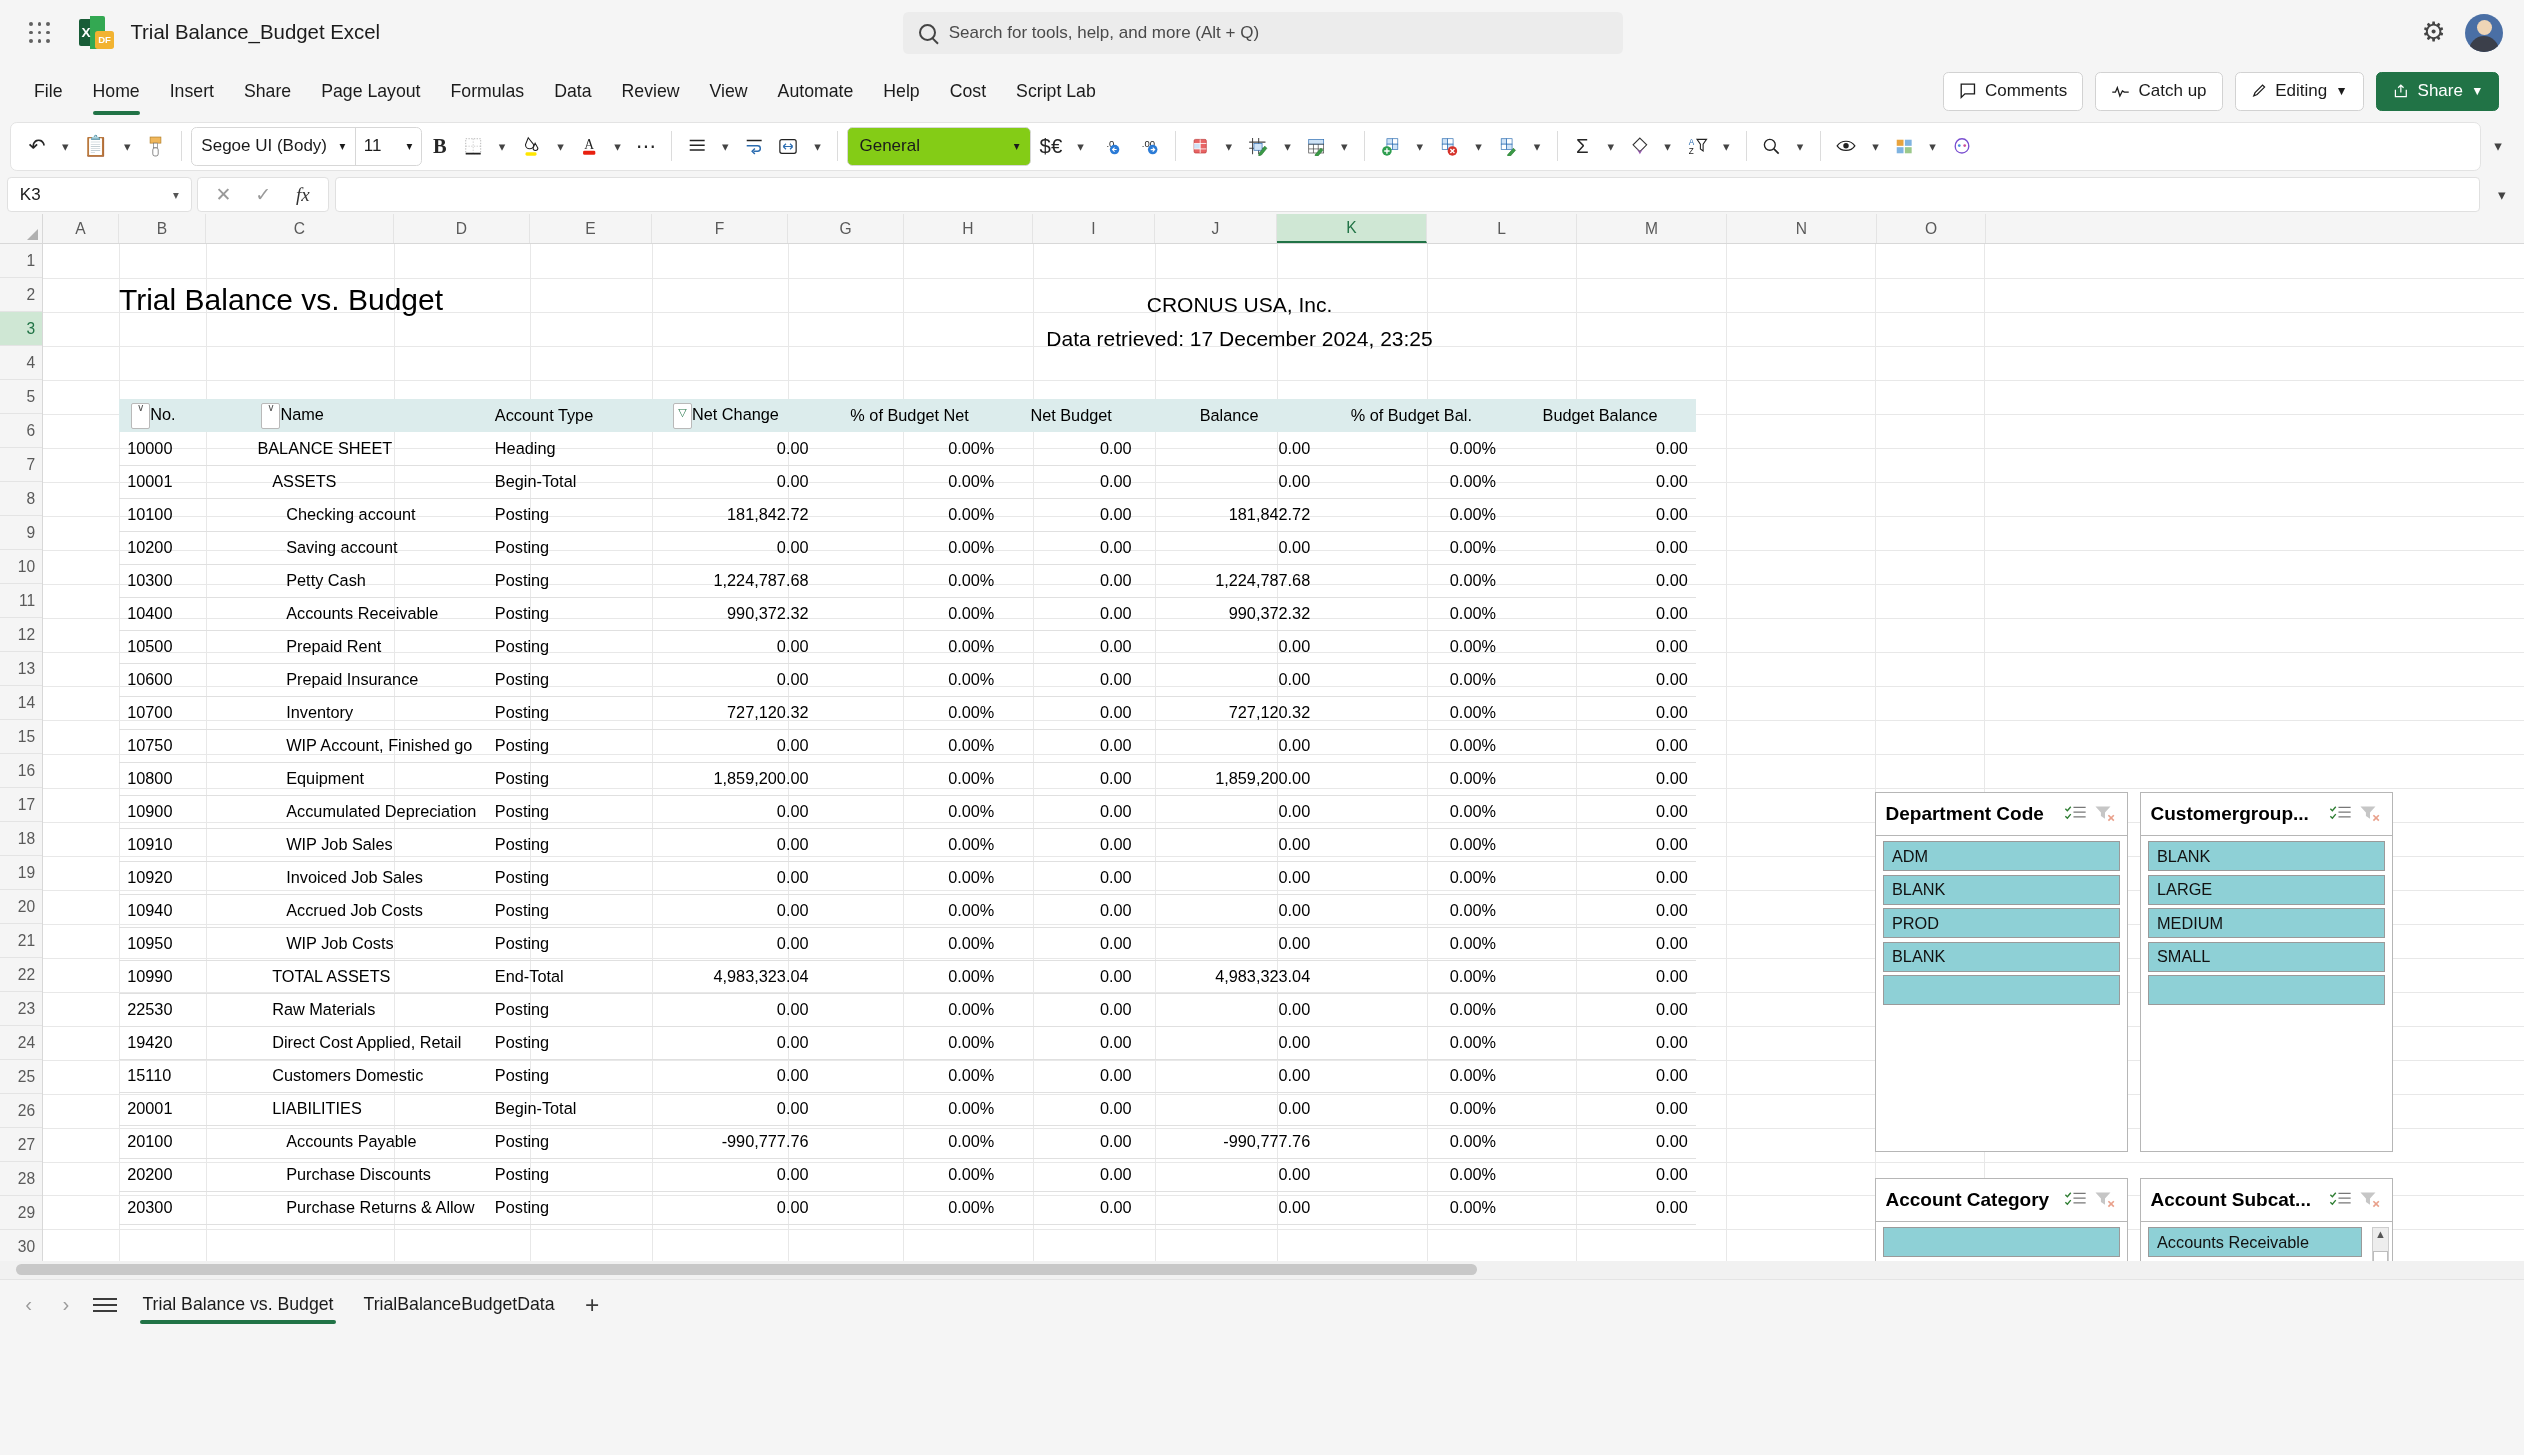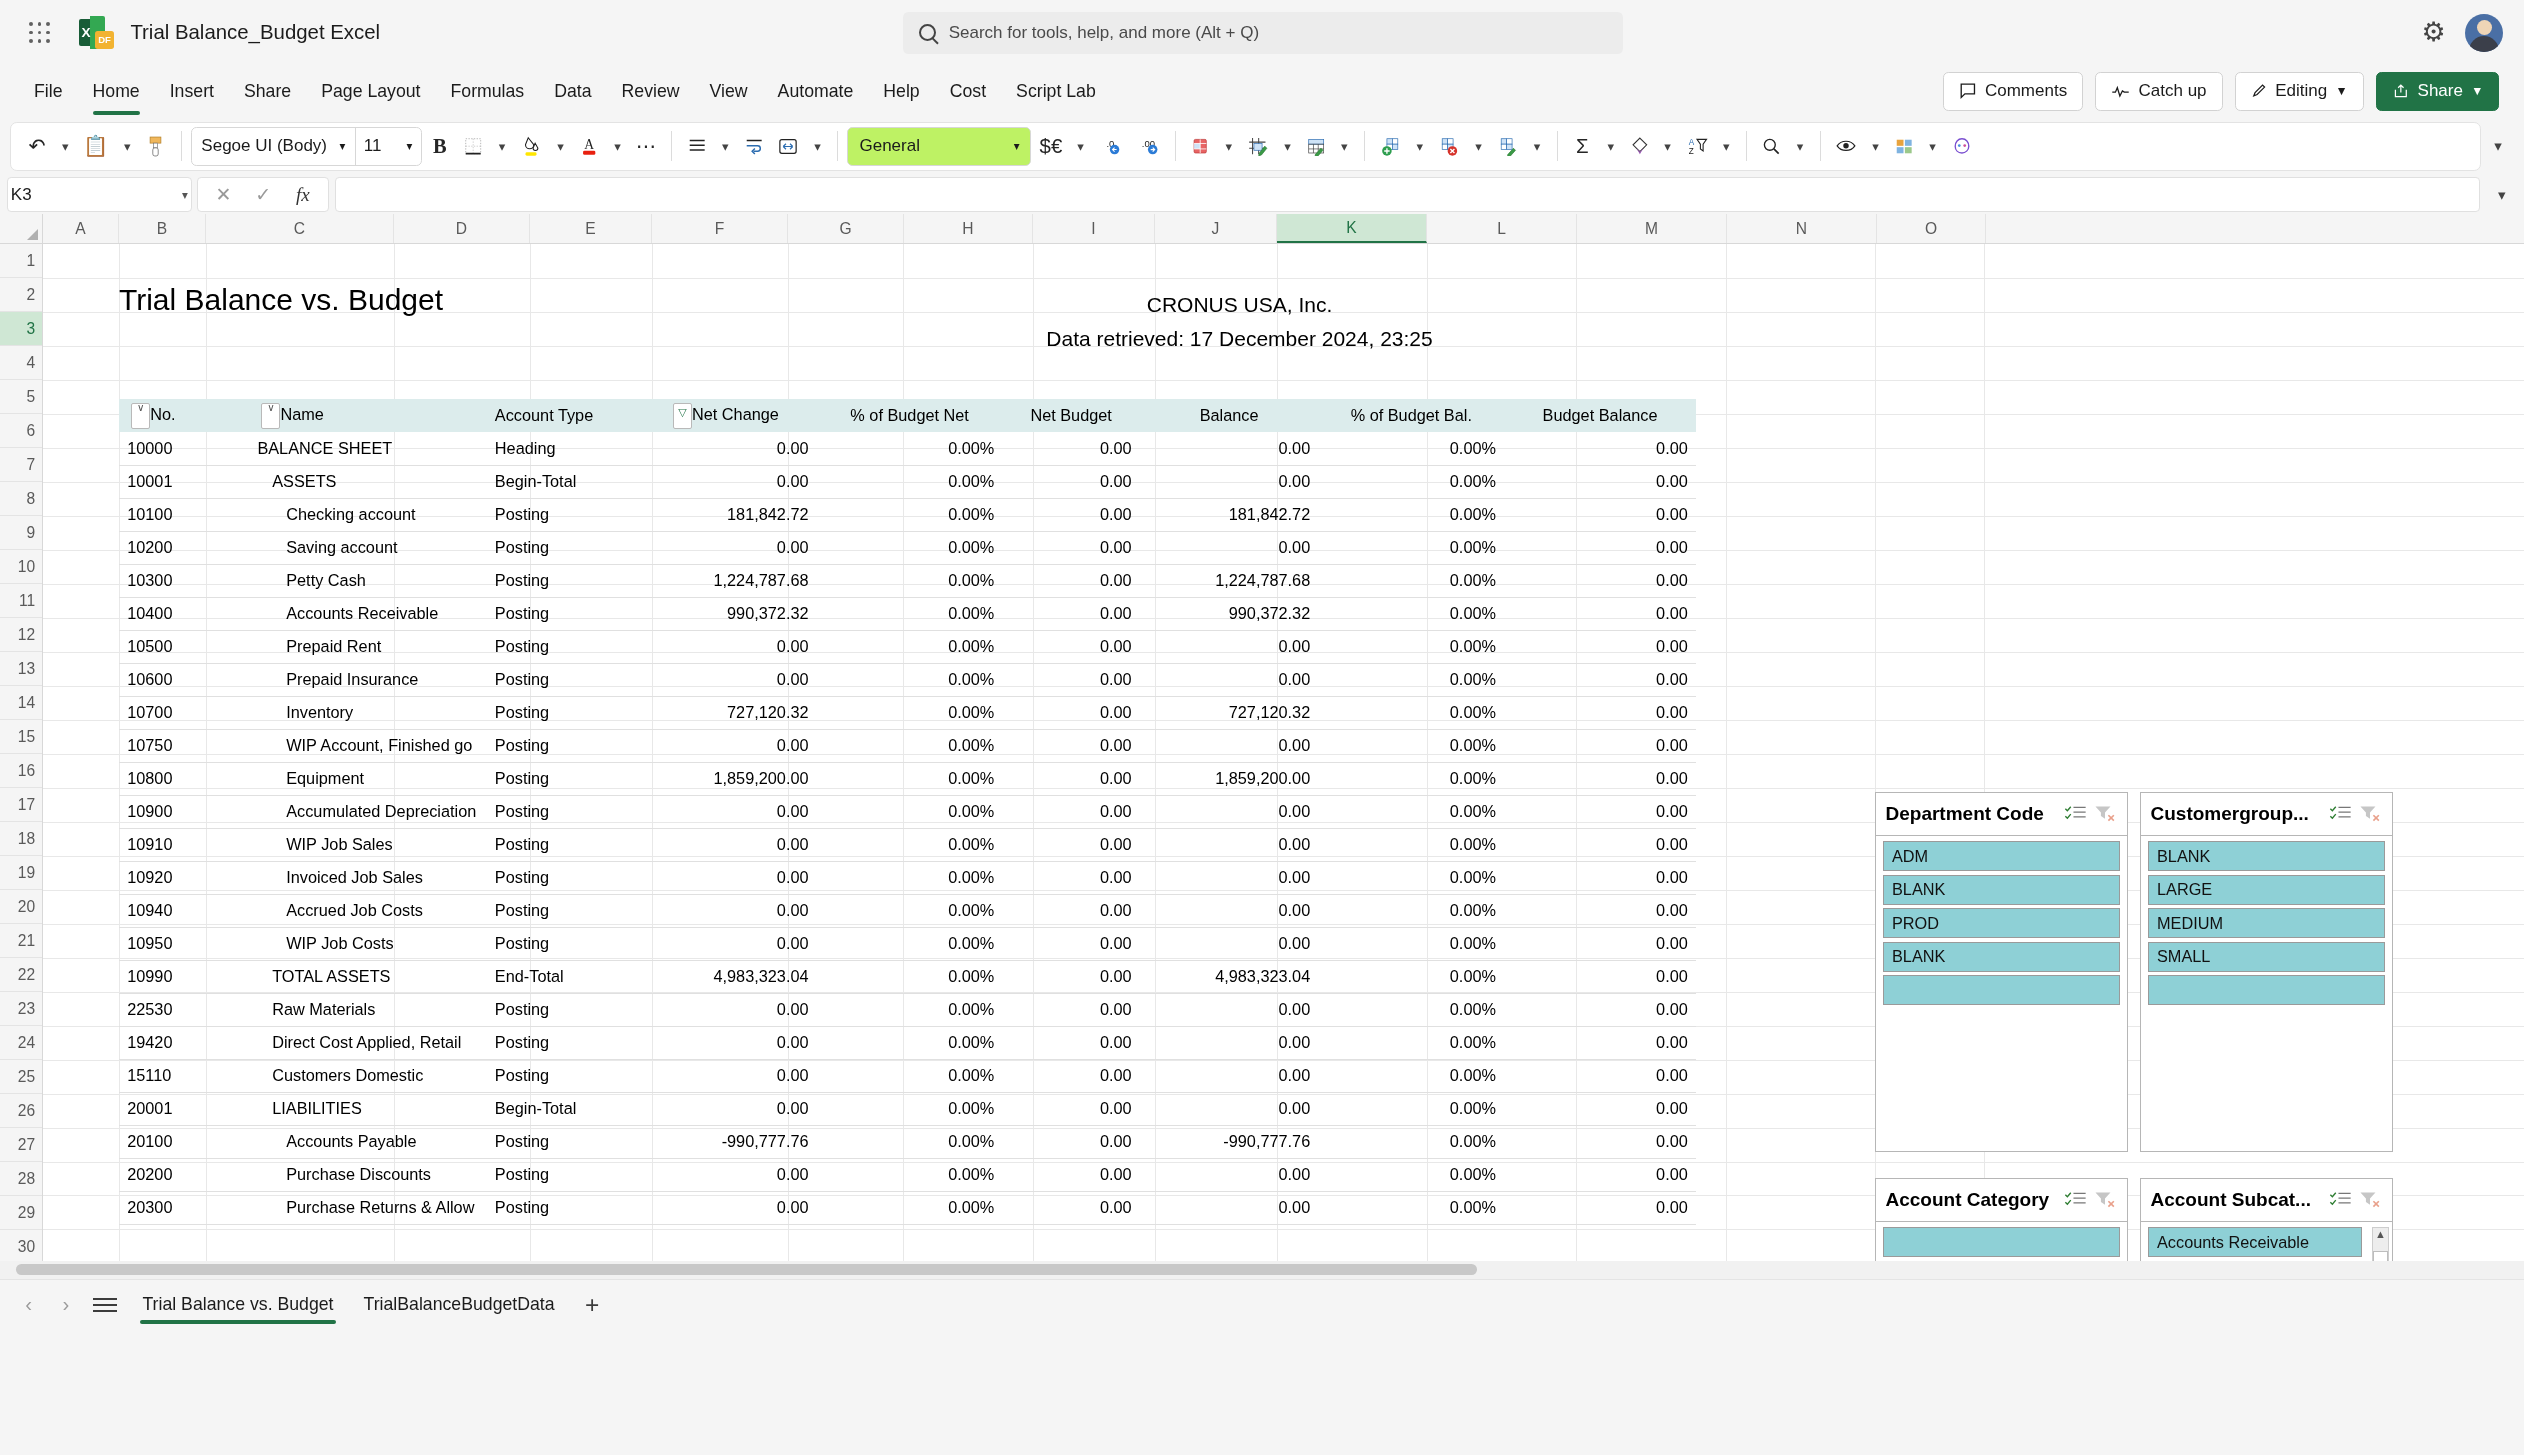--- a/index.html
+++ b/index.html
@@ -45,28 +45,28 @@
   .cmd-shell { flex:1; height:49px; background:#fff; border:0.7px solid #e3e3e3; border-radius:6.8px; display:flex;
                align-items:center; padding:0 11px; gap:2.7px; overflow:hidden;}
   .ci { height:38px; min-width:31px; display:flex; align-items:center; justify-content:center; border-radius:4.1px;
         cursor:pointer; font-size:20.4px; color:#262626; padding:0 5.4px;}
   .chev { font-size:13px; color:#444; width:20.4px; display:flex; align-items:center; justify-content:center; height:38px; cursor:pointer;}
   .vsep { width:0.7px; height:30px; background:#dcdcdc; margin:0 6.8px; flex:none;}
   .fontbox { display:flex; align-items:center; height:39px; border:0.7px solid #d7d7d7; border-radius:5.4px; background:#fff; }
   .fontname { width:163px; padding:0 9.5px; font-size:17px; color:#1b1b1b; display:flex; align-items:center; justify-content:space-between;}
   .fsep { width:0.7px; height:39px; background:#d7d7d7; }
   .fontsize { width:65px; padding:0 8.2px; font-size:17px; color:#1b1b1b; display:flex; align-items:center; justify-content:space-between;}
-  .numfmt { width:184px; height:39px; border:0.7px solid #d7d7d7; border-radius:5.4px; background:#bef264;
+  .numfmt { width:184px; height:39px; border:0.7px solid #d7d7d7; border-radius:5.4px; background:#84cc16;
             display:flex; align-items:center; justify-content:space-between; padding:0 11px; font-size:17px; color:#1b1b1b;}
   .cmd-collapse { width:35px; display:flex; align-items:center; justify-content:center; font-size:15px; color:#444; cursor:pointer;}
 
   
   .fbar { height:39px; display:flex; align-items:center; padding:0 6.8px; gap:5.4px; background:#f5f5f5;}
   .namebox { width:185px; height:35px; background:#fff; border:0.7px solid #e0e0e0; border-radius:4.1px; display:flex;
-             align-items:center; justify-content:space-between; padding:0 3px; font-size:17px; color:#1b1b1b;}
+             align-items:center; justify-content:space-between; padding:0 12px; font-size:17px; color:#1b1b1b;}
   .fbtns { height:35px; background:#fff; border:0.7px solid #e0e0e0; border-radius:4.1px; display:flex; align-items:center; gap:2.7px; padding:0 6.8px;}
   .fbtn { width:37px; height:31px; display:flex; align-items:center; justify-content:center; font-size:19px; color:#9a9a9a; cursor:pointer;}
   .fbtn.fx { color:#333; font-style:italic; font-family:"Liberation Serif",serif; }
   .finput { flex:1; height:35px; background:#fff; border:0.7px solid #e0e0e0; border-radius:4.1px; }
   .fcollapse { width:33px; text-align:center; font-size:15px; color:#444; cursor:pointer;}
 
   
   .gridwrap { position:relative; background:#fff; height:1047px; overflow:hidden; }
   .colhdr { display:flex; height:30px; background:#f5f5f5; border-bottom:0.7px solid #d8d8d8; }
   .corner { width:43px; flex:none; background:#f5f5f5; border-right:0.7px solid #d8d8d8; position:relative;}

